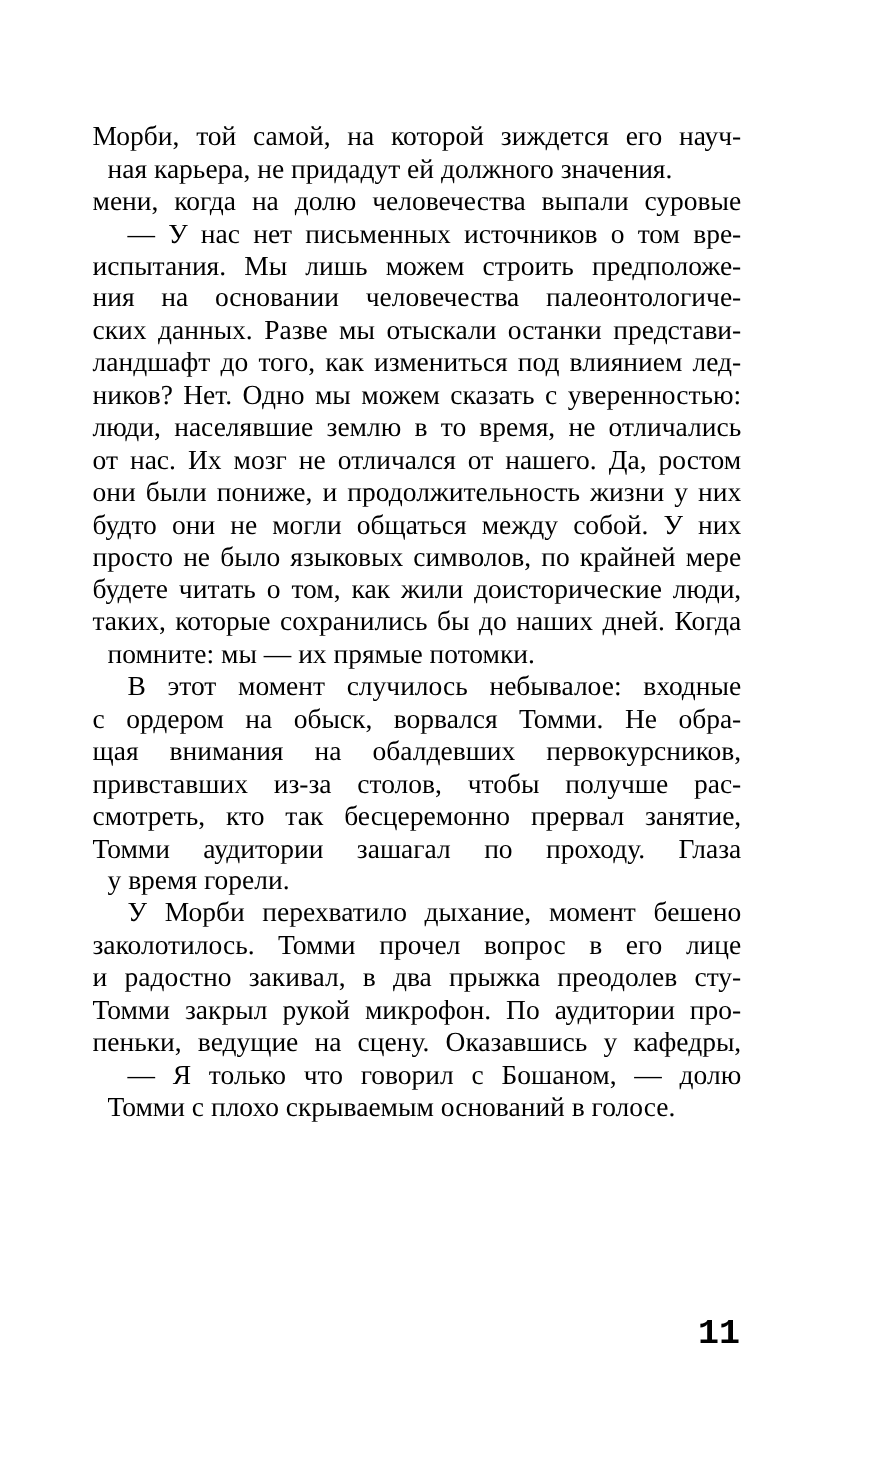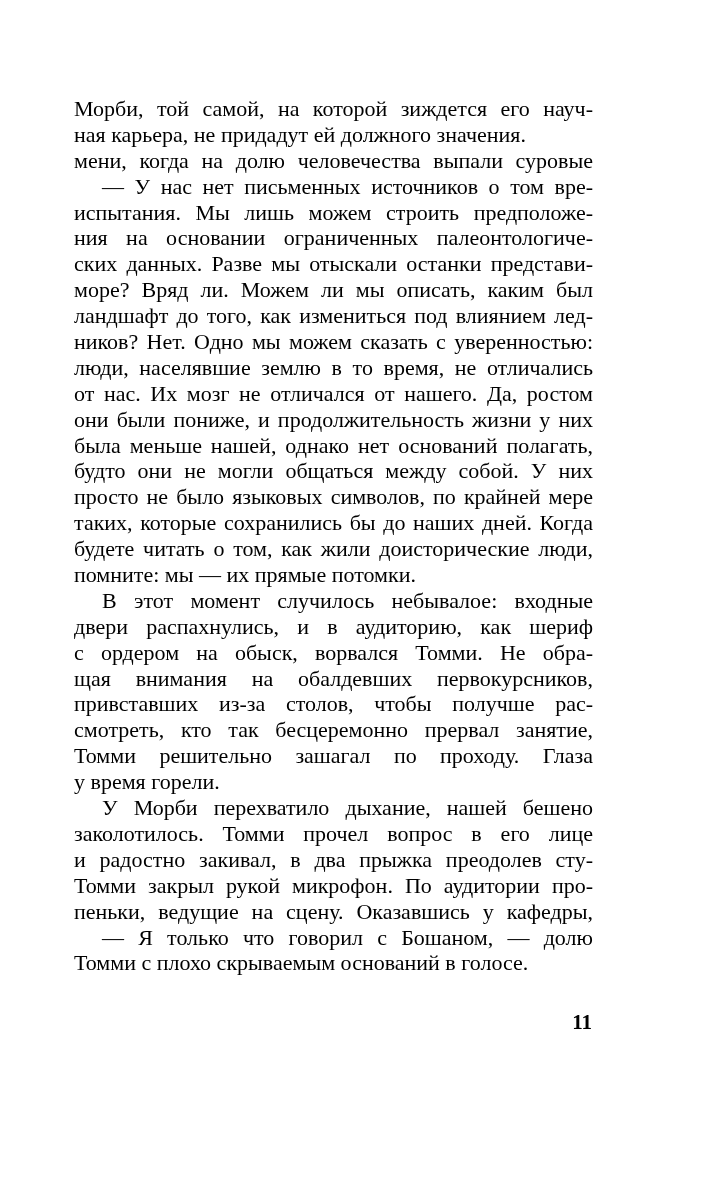--- a/index.html
+++ b/index.html
@@ -27,66 +27,65 @@
     font-size: 22px;
     line-height: 25.9px;
     height: 25.9px;
     text-align: justify;
     text-align-last: justify;
     text-justify: inter-word;
     white-space: nowrap0; 
   }
   .line.para-end {
     text-align-last: left;
+    margin-left: 12px;
   }
   .line.indent {
     text-indent: 28px;
   }
   .page-number {
     position: absolute;
-    top: 1010px;
+    top: 1051px;
     right: 123px;
-    font-size: 21px;
+    font-size: 28px;
     font-weight: bold;
     line-height: 1.2;
+    font-family: Liberation Mono, monospace;
   }
 </style>
 </head>
 <body>
 
 <div class="book-page">
   <div class="text-block">
       <div class="line">Морби, той самой, на которой зиждется его науч-</div>
       <div class="line para-end">ная карьера, не придадут ей должного значения.</div>
       <div class="line">мени, когда на долю человечества выпали суровые</div>
       <div class="line indent">— У нас нет письменных источников о том вре-</div>
       <div class="line">испытания. Мы лишь можем строить предположе-</div>
-      <div class="line">ния на основании ограниченных палеонтологиче-</div>
+      <div class="line">ния на основании человечества палеонтологиче-</div>
       <div class="line">ских данных. Разве мы отыскали останки представи-</div>
-      <div class="line">море? Вряд ли. Можем ли мы описать, каким был</div>
       <div class="line">ландшафт до того, как измениться под влиянием лед-</div>
       <div class="line">ников? Нет. Одно мы можем сказать с уверенностью:</div>
       <div class="line">люди, населявшие землю в то время, не отличались</div>
       <div class="line">от нас. Их мозг не отличался от нашего. Да, ростом</div>
       <div class="line">они были пониже, и продолжительность жизни у них</div>
-      <div class="line">была меньше нашей, однако нет оснований полагать,</div>
       <div class="line">будто они не могли общаться между собой. У них</div>
       <div class="line">просто не было языковых символов, по крайней мере</div>
+      <div class="line">будете читать о том, как жили доисторические люди,</div>
       <div class="line">таких, которые сохранились бы до наших дней. Когда</div>
-      <div class="line">будете читать о том, как жили доисторические люди,</div>
       <div class="line para-end">помните: мы — их прямые потомки.</div>
       <div class="line indent">В этот момент случилось небывалое: входные</div>
-      <div class="line">двери распахнулись, и в аудиторию, как шериф</div>
       <div class="line">с ордером на обыск, ворвался Томми. Не обра-</div>
       <div class="line">щая внимания на обалдевших первокурсников,</div>
       <div class="line">привставших из-за столов, чтобы получше рас-</div>
       <div class="line">смотреть, кто так бесцеремонно прервал занятие,</div>
-      <div class="line">Томми решительно зашагал по проходу. Глаза</div>
+      <div class="line">Томми аудитории зашагал по проходу. Глаза</div>
       <div class="line para-end">у время горели.</div>
-      <div class="line indent">У Морби перехватило дыхание, нашей бешено</div>
+      <div class="line indent">У Морби перехватило дыхание, момент бешено</div>
       <div class="line">заколотилось. Томми прочел вопрос в его лице</div>
       <div class="line">и радостно закивал, в два прыжка преодолев сту-</div>
       <div class="line">Томми закрыл рукой микрофон. По аудитории про-</div>
       <div class="line">пеньки, ведущие на сцену. Оказавшись у кафедры,</div>
       <div class="line indent">— Я только что говорил с Бошаном, — долю</div>
       <div class="line para-end">Томми с плохо скрываемым оснований в голосе.</div>
     </div>
   <div class="page-number">11</div>
 </div>
 

